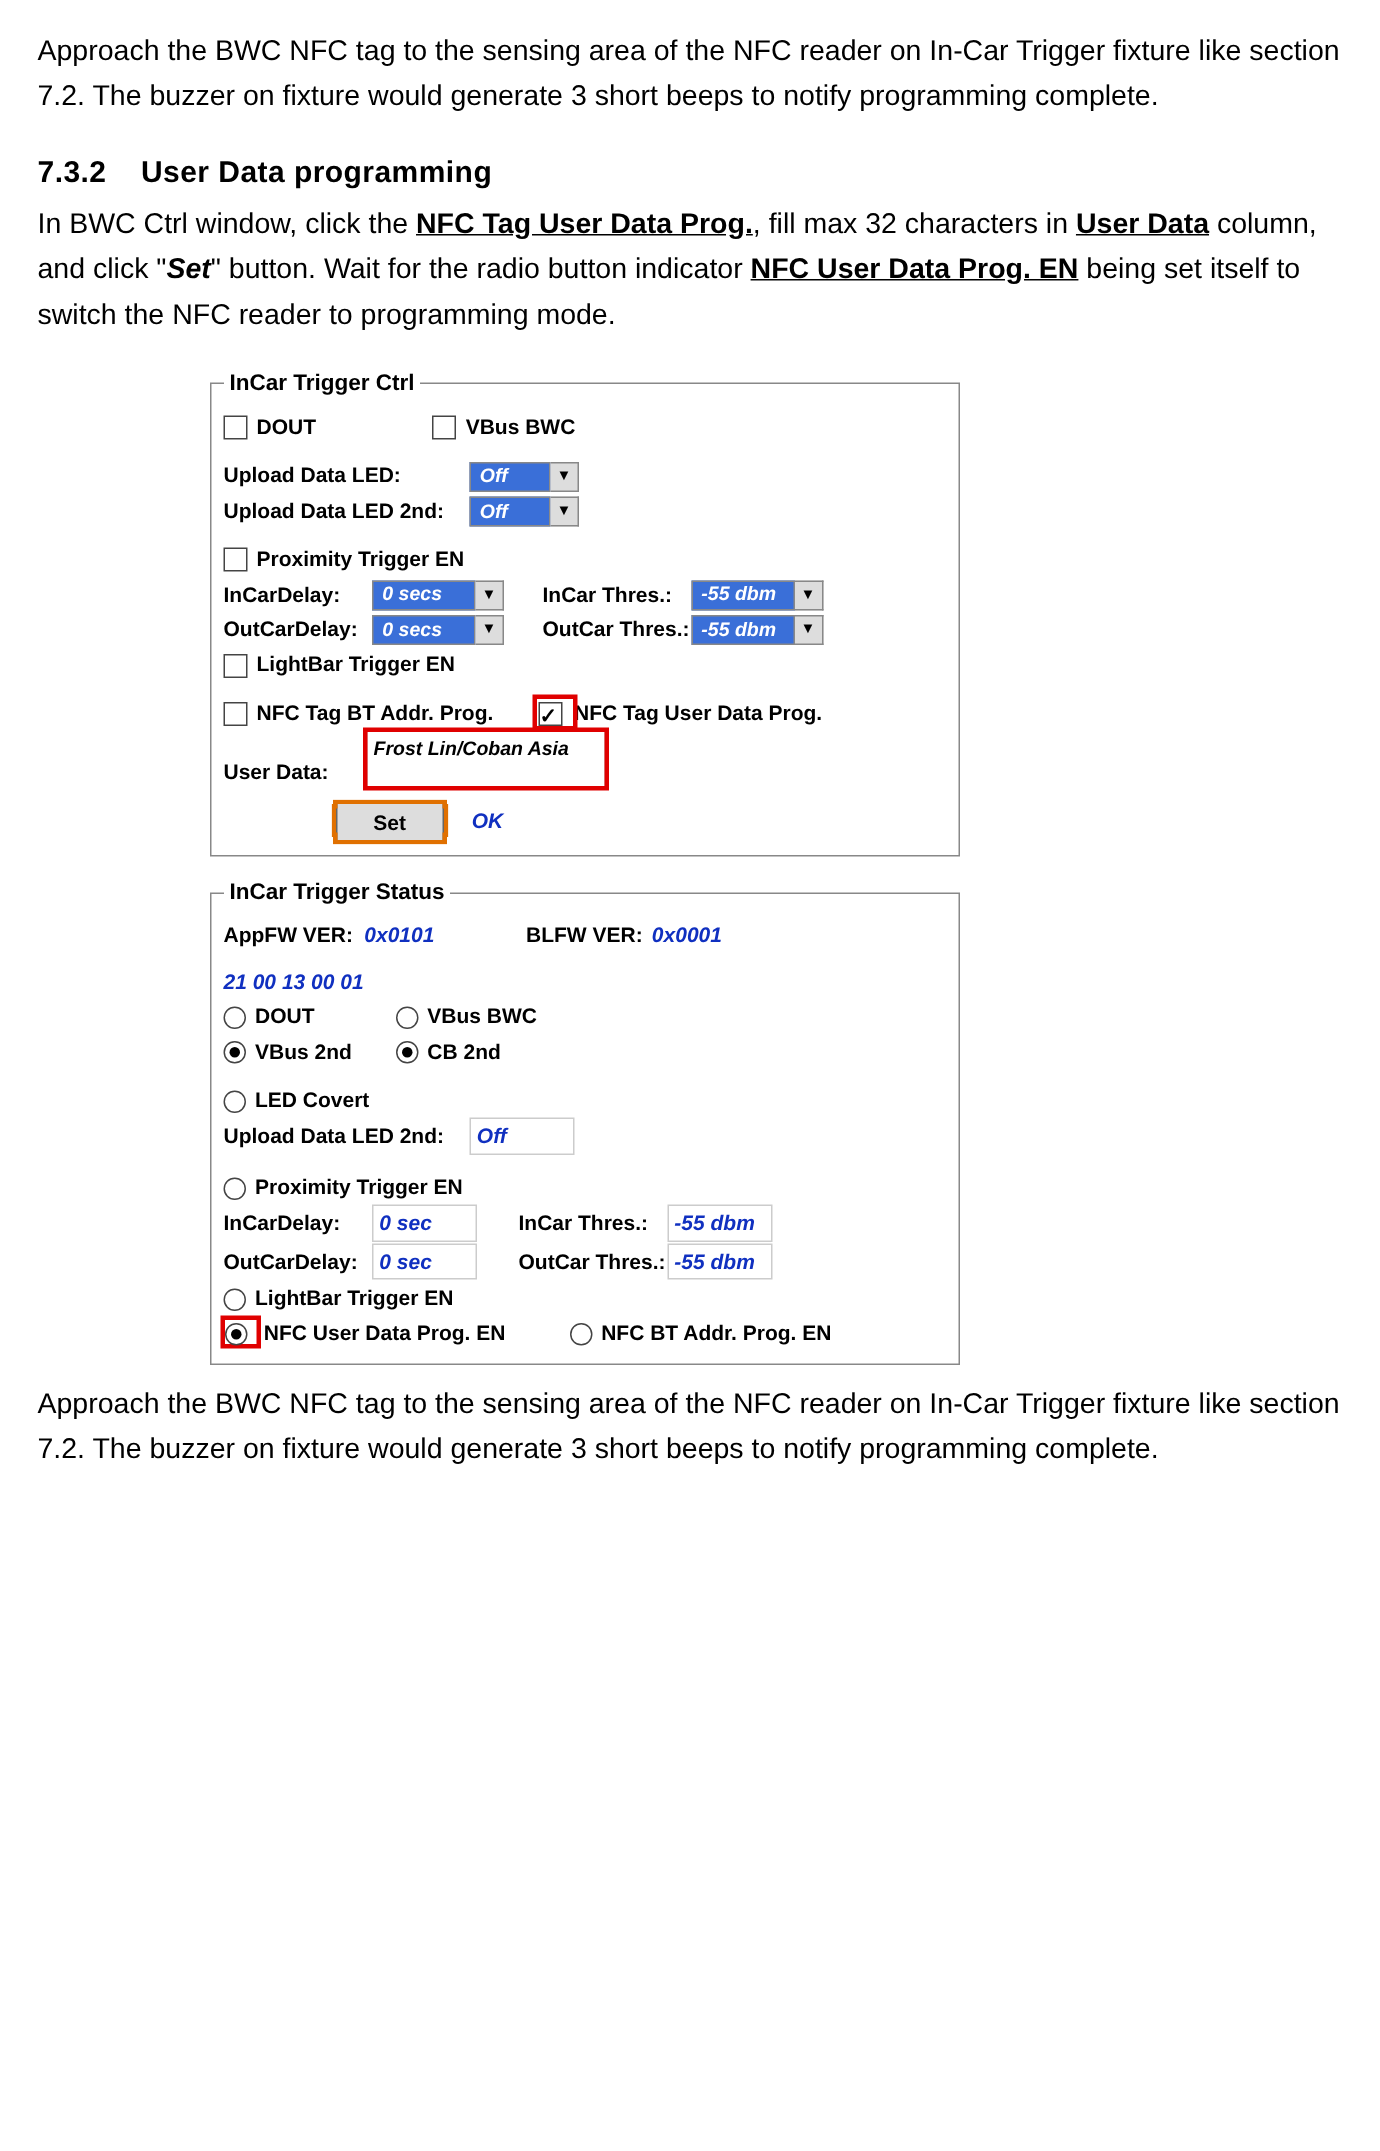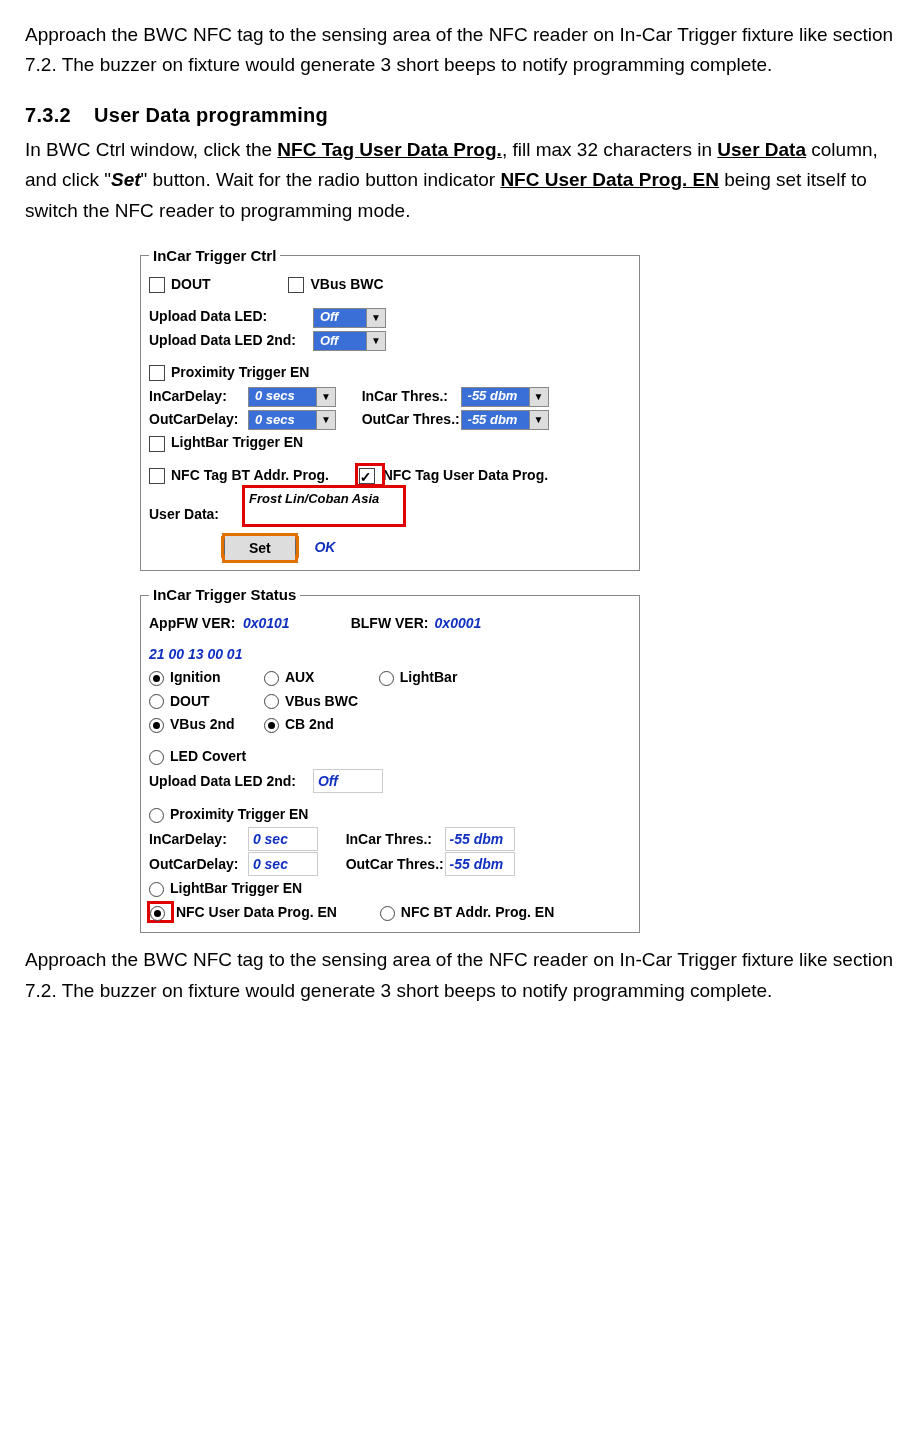--- a/index.html
+++ b/index.html
@@ -252,25 +252,20 @@
       <span class="valblue" style="display:inline-block;width:80px">0x0101</span>
       <span class="gap" style="width:20px"></span>
       <span class="lbl" style="width:80px">BLFW VER:</span>
       <span class="valblue">0x0001</span>
     </div>
 
     <div style="height:6px"></div>
     <div class="smrow"><span class="valblue">21 00 13 00 01</span></div>
 
     <div class="smrow">
-      <span class="radio sel"></span><span class="lbl" style="width:90px">Ignition</span>
-      <span class="radio"></span><span class="lbl" style="width:90px">AUX</span>
-      <span class="radio"></span><span class="lbl">LightBar</span>
-    </div>
-    <div class="smrow">
       <span class="radio"></span><span class="lbl" style="width:90px">DOUT</span>
       <span class="radio"></span><span class="lbl">VBus BWC</span>
     </div>
     <div class="smrow">
       <span class="radio sel"></span><span class="lbl" style="width:90px">VBus 2nd</span>
       <span class="radio sel"></span><span class="lbl">CB 2nd</span>
     </div>
 
     <div style="height:8px"></div>
     <div class="smrow">

